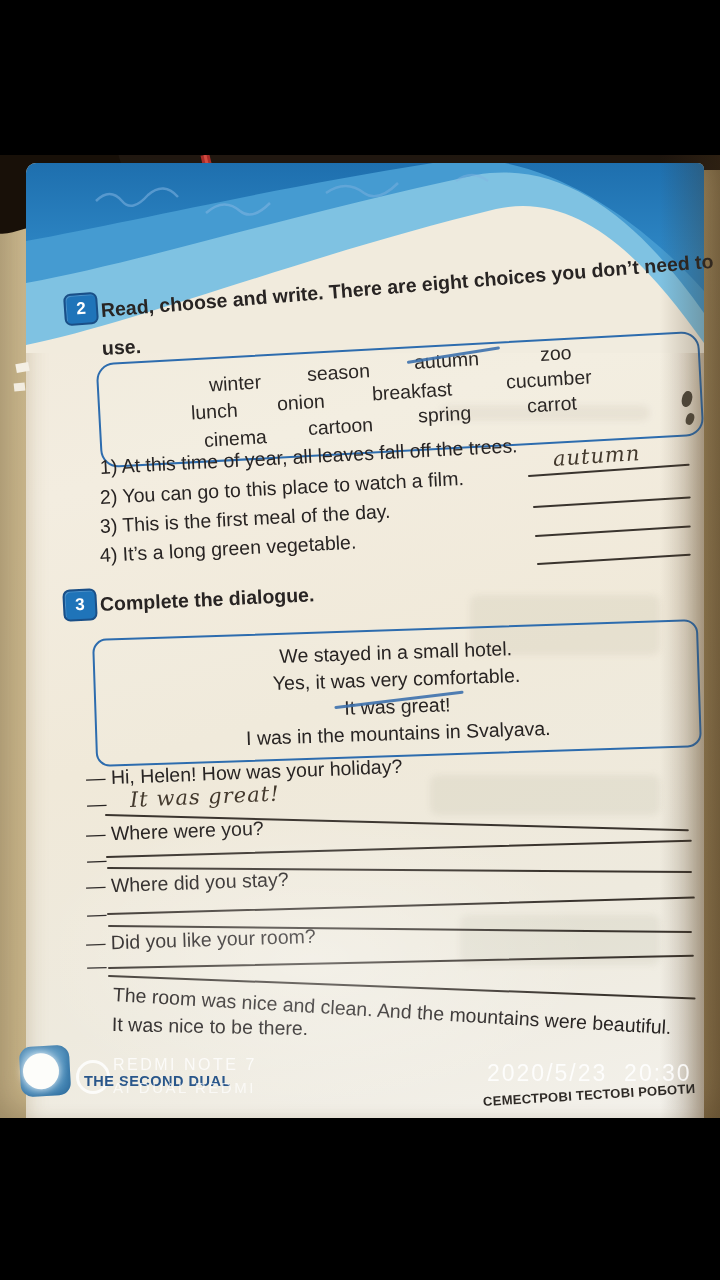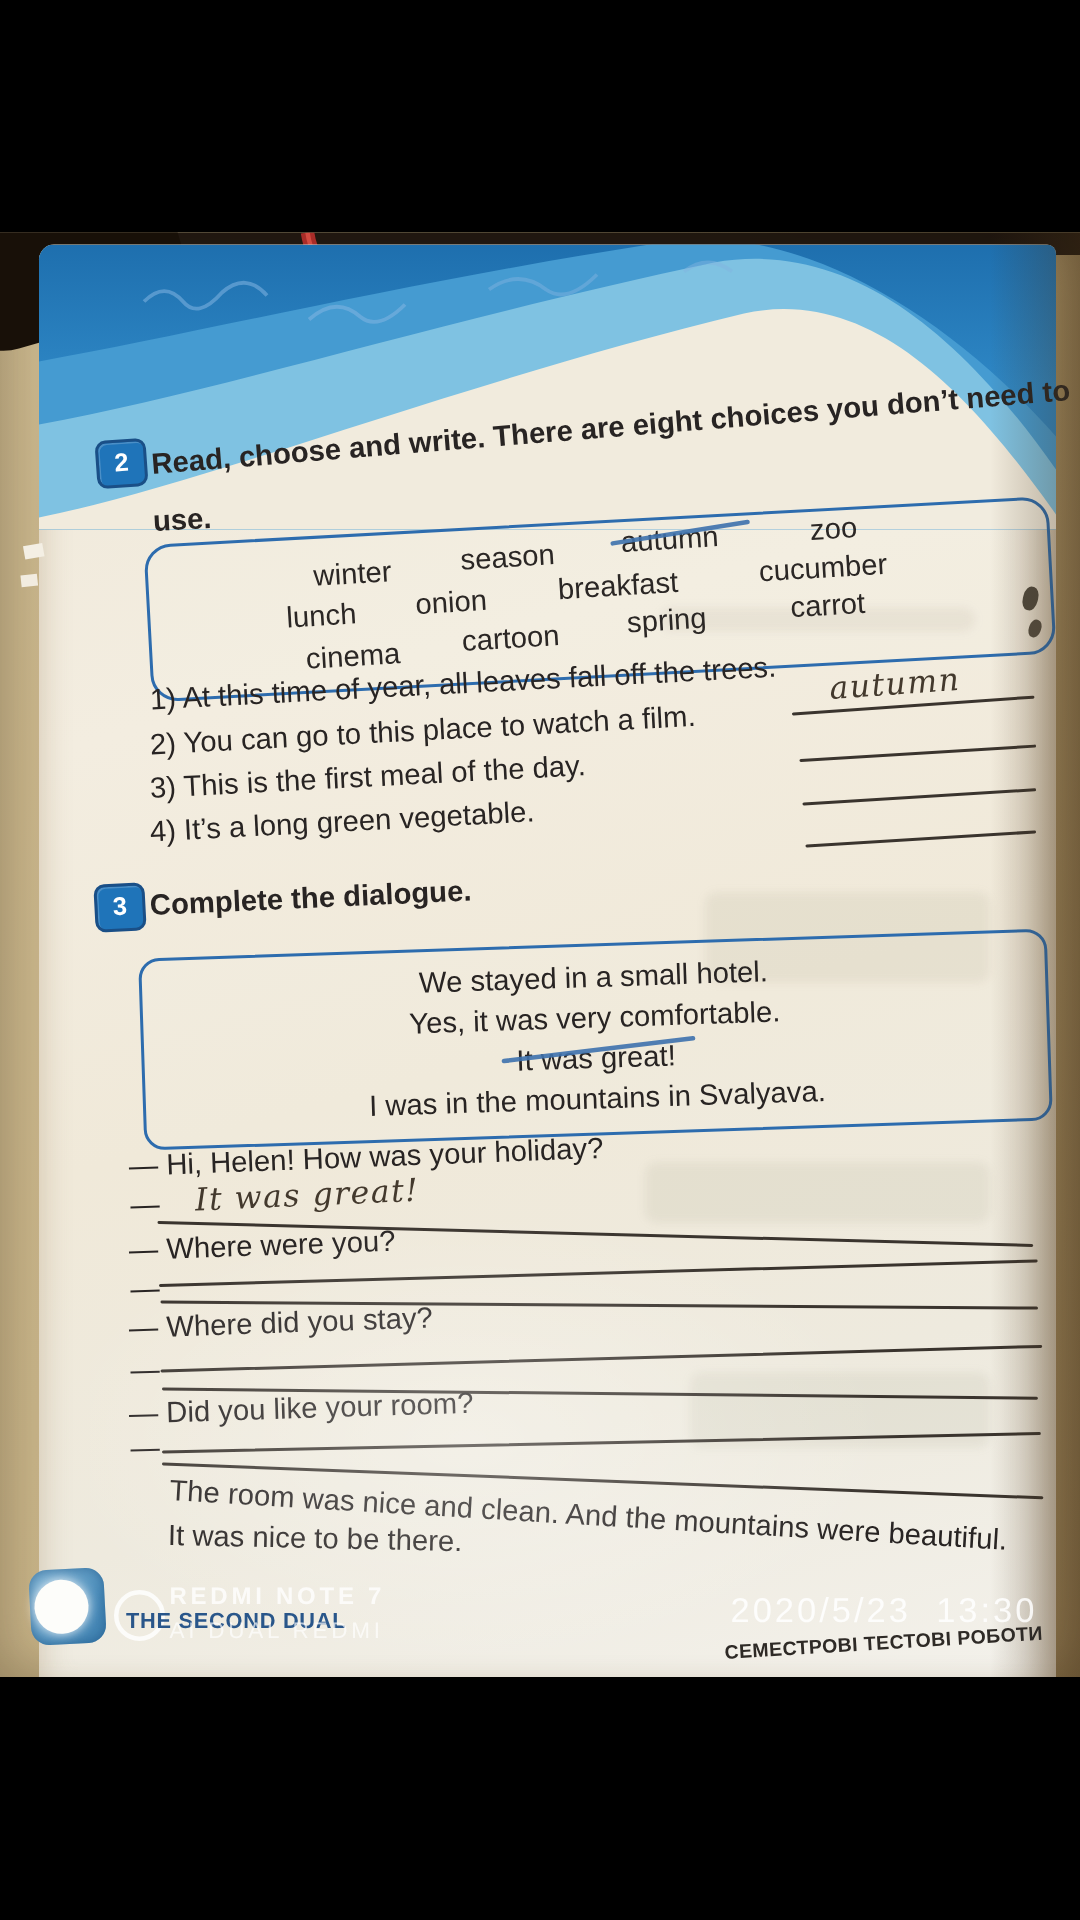--- a/index.html
+++ b/index.html
@@ -144,21 +144,21 @@
     <div id="glare"></div>
     <div id="edge-shade"></div>
 
     <div class="abs" style="left:20px;top:891px;width:50px;height:50px;border-radius:12px;transform:rotate(-3deg);
                 background:linear-gradient(135deg,#7fb3d4,#4a8cba 70%,#3e7fae);
                 box-shadow:inset 0 0 8px rgba(25,80,130,.6);">
       <div style="position:absolute;left:3px;top:7px;width:36px;height:36px;border-radius:50%;
                   background:#fdfdfa;box-shadow:0 0 8px rgba(255,255,255,.95);"></div>
     </div>
     <div class="abs" style="left:76px;top:905px;width:28px;height:28px;border:3px solid rgba(255,255,255,.82);border-radius:50%;"></div>
-    <div class="wm" style="left:113px;top:901px;font-size:16px;font-weight:700;">REDMI NOTE 7</div>
+    <div class="wm" style="left:113px;top:901px;font-size:16px;font-weight:400;">REDMI NOTE 7</div>
     <div class="abs" style="left:84px;top:918px;font-size:14.5px;font-weight:800;color:#29568a;letter-spacing:.5px;white-space:nowrap;">THE SECOND DUAL</div>
     <div class="wm" style="left:113px;top:924px;font-size:15px;color:rgba(255,255,255,.68);">AI DUAL REDMI</div>
 
-    <div class="wm" style="left:487px;top:905px;font-size:23px;color:rgba(255,255,255,.85);letter-spacing:2px;white-space:pre;">2020/5/23  13:30</div>
+    <div class="wm" style="left:487px;top:905px;font-size:23px;color:rgba(255,255,255,.85);letter-spacing:2px;white-space:pre;">2020/5/23  20:30</div>
     <div class="abs" style="left:483px;top:939px;font-size:13px;font-weight:700;color:#2e2a26;letter-spacing:.3px;
                 white-space:nowrap;transform:rotate(-3.5deg);transform-origin:left center;">СЕМЕСТРОВІ ТЕСТОВІ РОБОТИ</div>
   </div>
 </div>
 
 </body></html>

